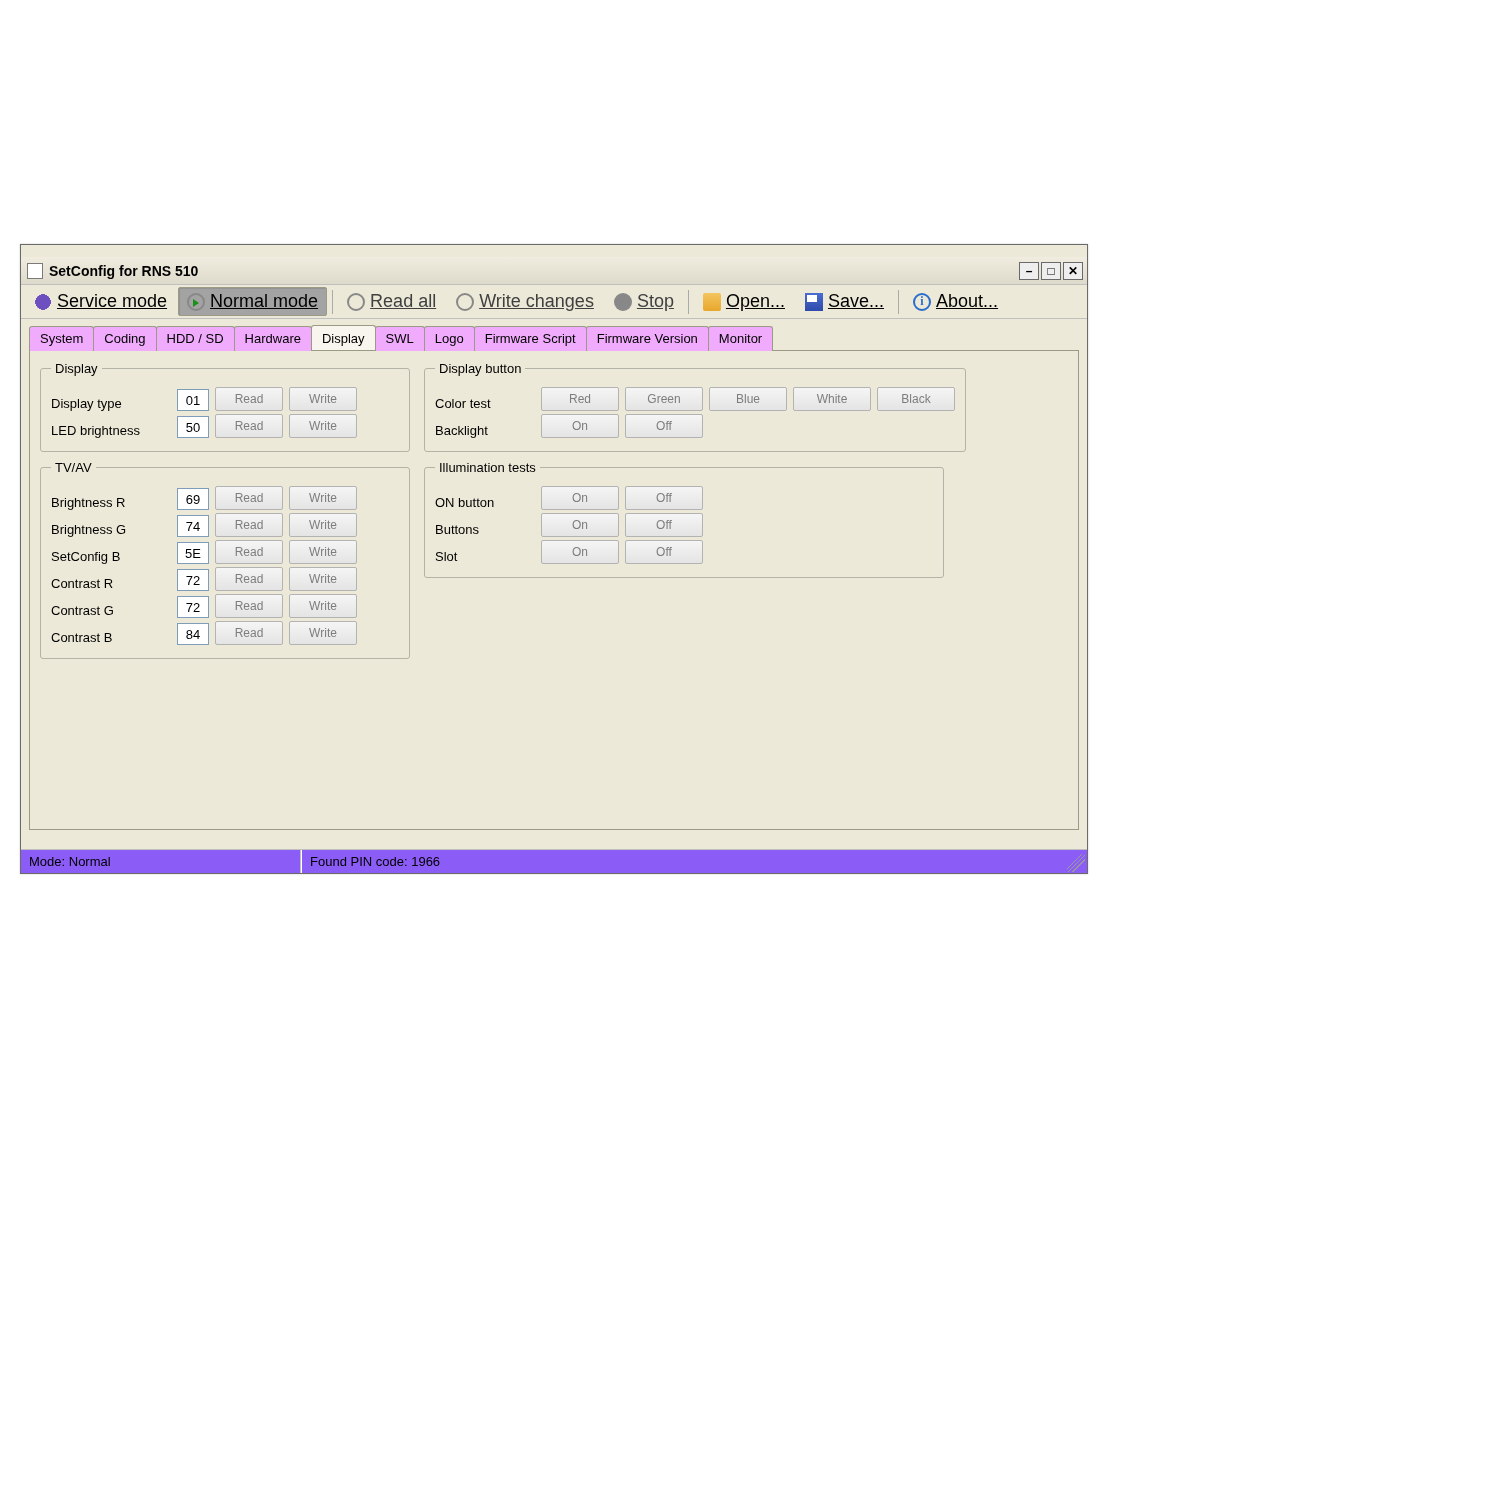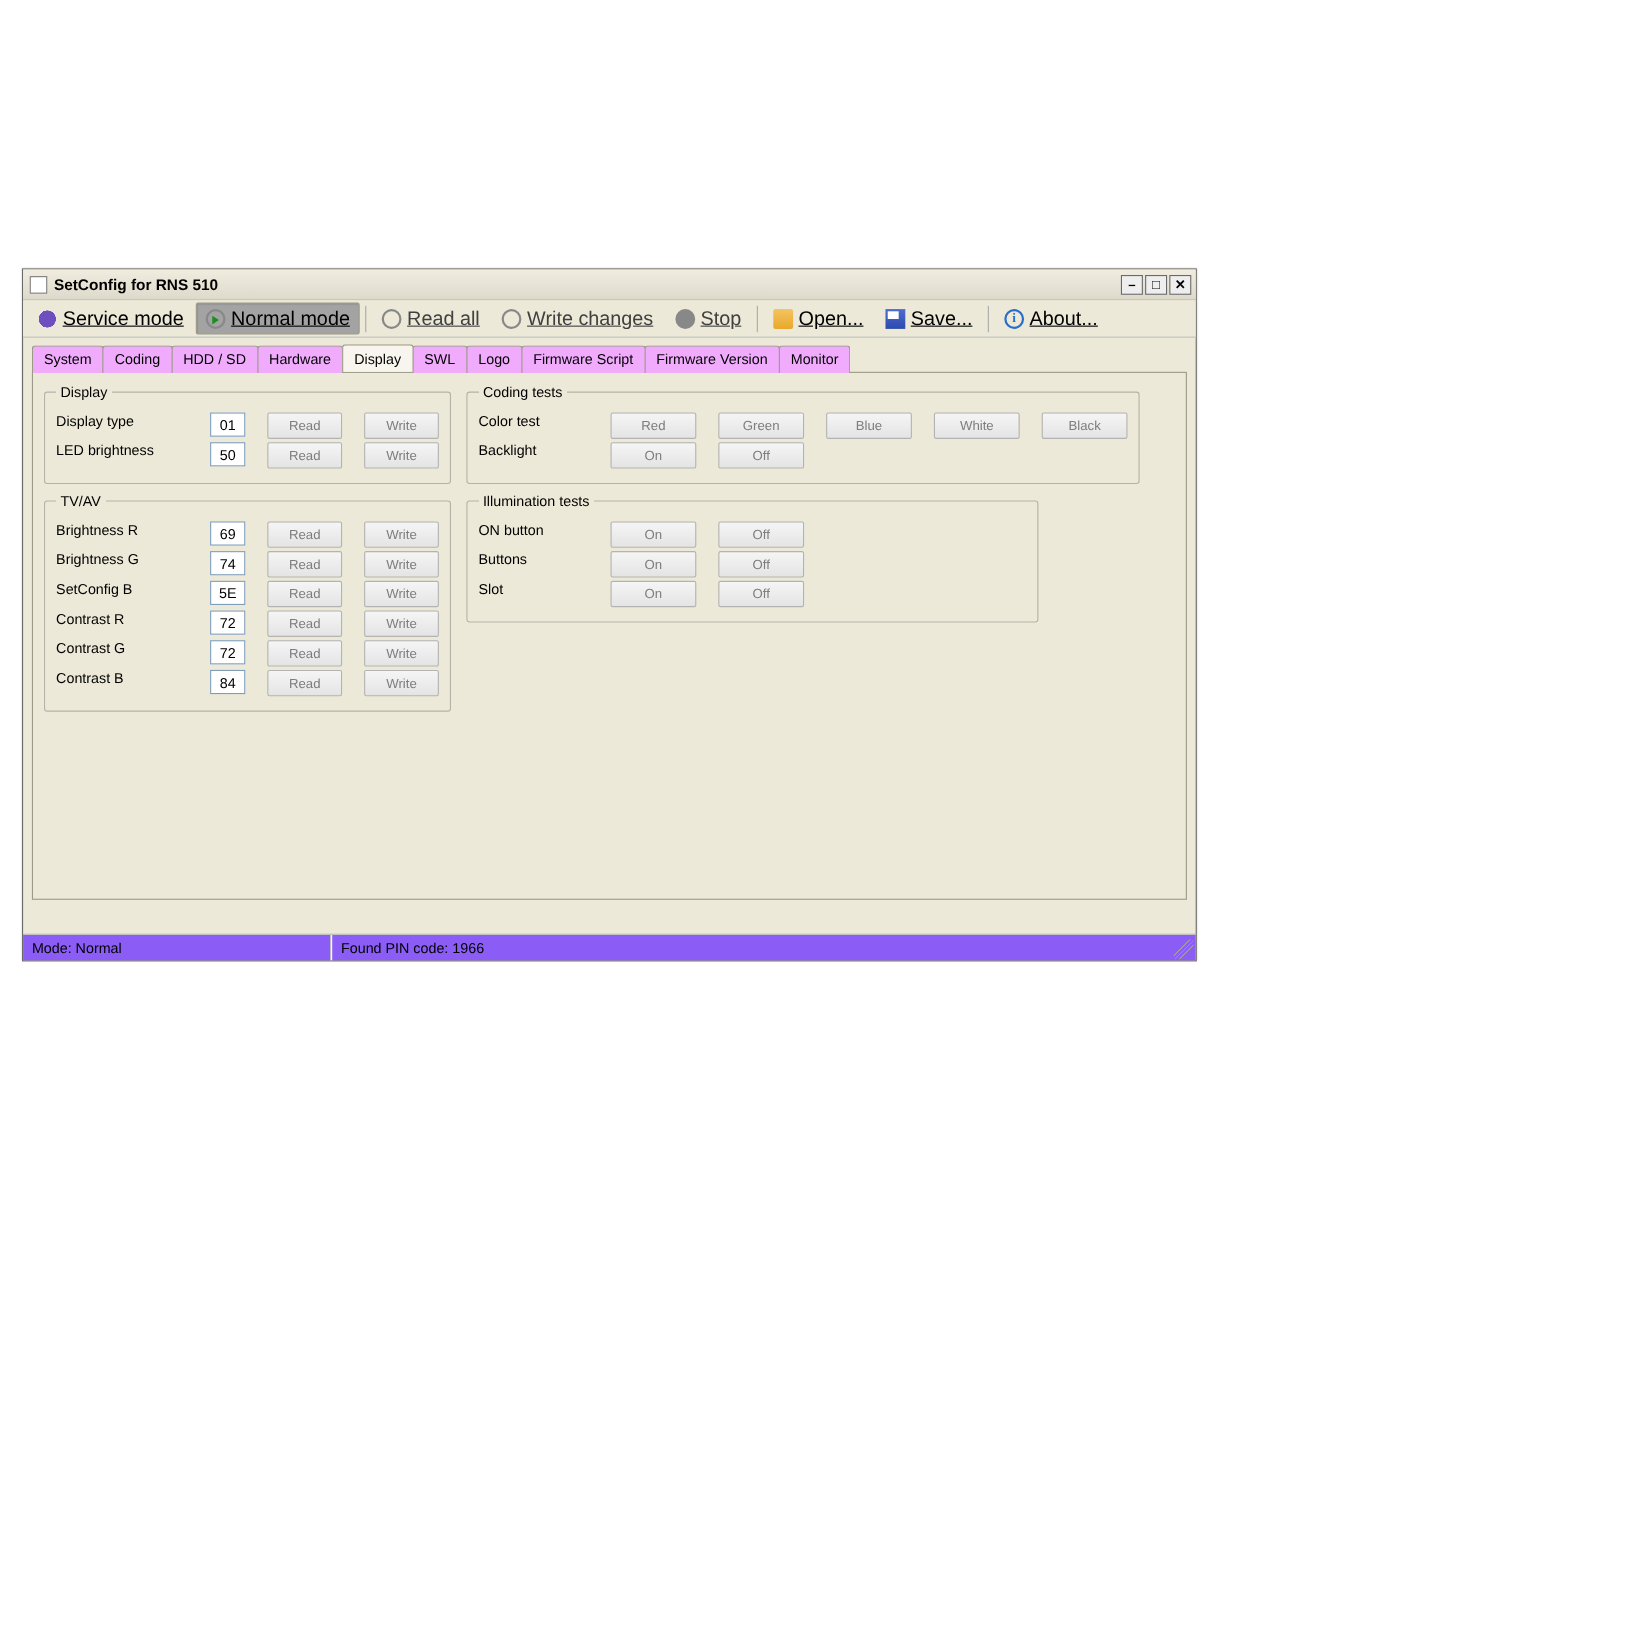--- a/index.html
+++ b/index.html
@@ -25,20 +25,21 @@
     flex-direction: column;
     box-shadow: 0 0 2px rgba(0,0,0,0.2);
   }
   .titlebar {
     height: 28px;
     background: linear-gradient(#f0ede0, #dedacb);
     border-bottom: 1px solid #bfbfbf;
     display: flex;
     align-items: center;
     padding: 0 4px 0 6px;
+    margin-top: 12px;
   }
   .title-icon {
     width: 16px;
     height: 16px;
     border: 1px solid #7a7a7a;
     background: #fff;
     margin-right: 6px;
   }
   .title-text {
     font-weight: bold;
@@ -197,22 +198,22 @@
     border-radius: 3px;
     padding: 8px 10px 10px 10px;
     margin: 0;
   }
   legend {
     padding: 0 4px;
     font-size: 13px;
   }
   .row {
     display: flex;
-    align-items: flex-start;
-    gap: 20px;
+    align-items: flex-end;
+    gap: 6px;
     margin: 3px 0;
   }
   .row-label { width: 120px; }
   .val-input {
     width: 32px;
     height: 22px;
     border: 1px solid #7f9db9;
     background: #fff;
     font-size: 13px;
     text-align: center;
@@ -380,21 +381,21 @@
             <span class="row-label">Contrast B</span>
             <input class="val-input" value="84" style="">
             <button class="gray-btn">Read</button>
             <button class="gray-btn">Write</button>
           </div>
         </fieldset>
       </div>
 
       <div class="col-right">
         <fieldset>
-          <legend>Coding tests</legend>
+          <legend>Display button</legend>
           <div class="row tests-row">
             <span class="row-label">Color test</span>
             <button class="gray-btn gray-btn-w">Red</button>
             <button class="gray-btn gray-btn-w">Green</button>
             <button class="gray-btn gray-btn-w">Blue</button>
             <button class="gray-btn gray-btn-w">White</button>
             <button class="gray-btn gray-btn-w">Black</button>
           </div>
           <div class="row tests-row">
             <span class="row-label">Backlight</span>

